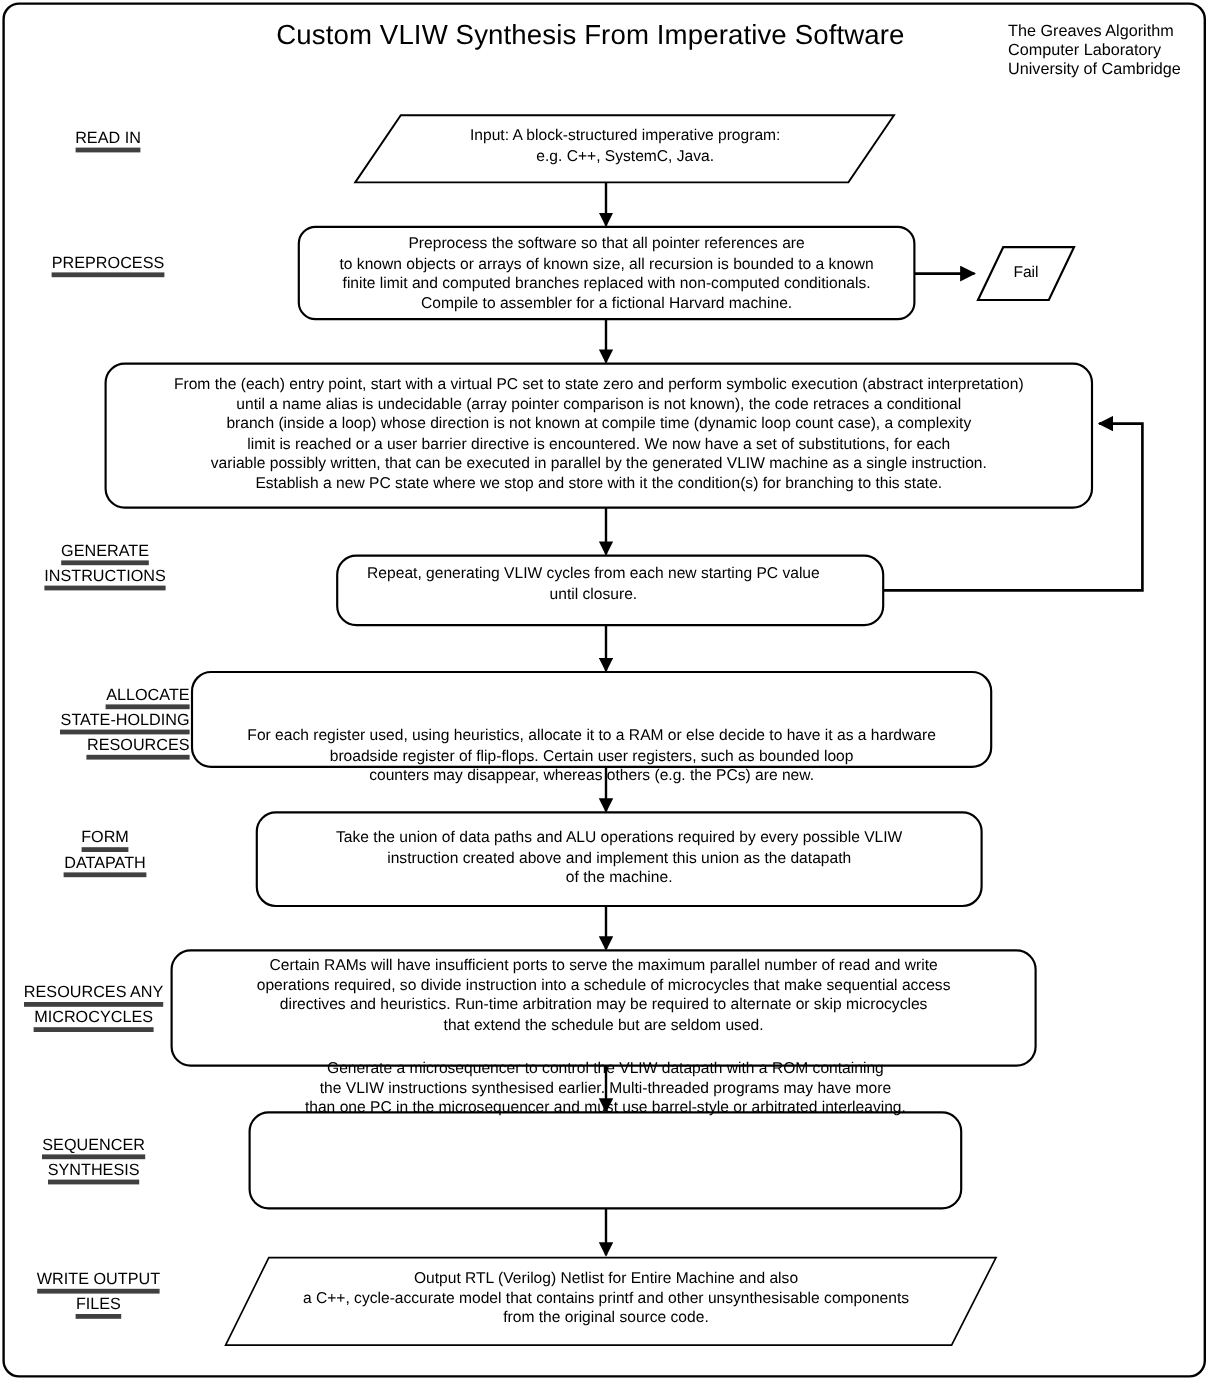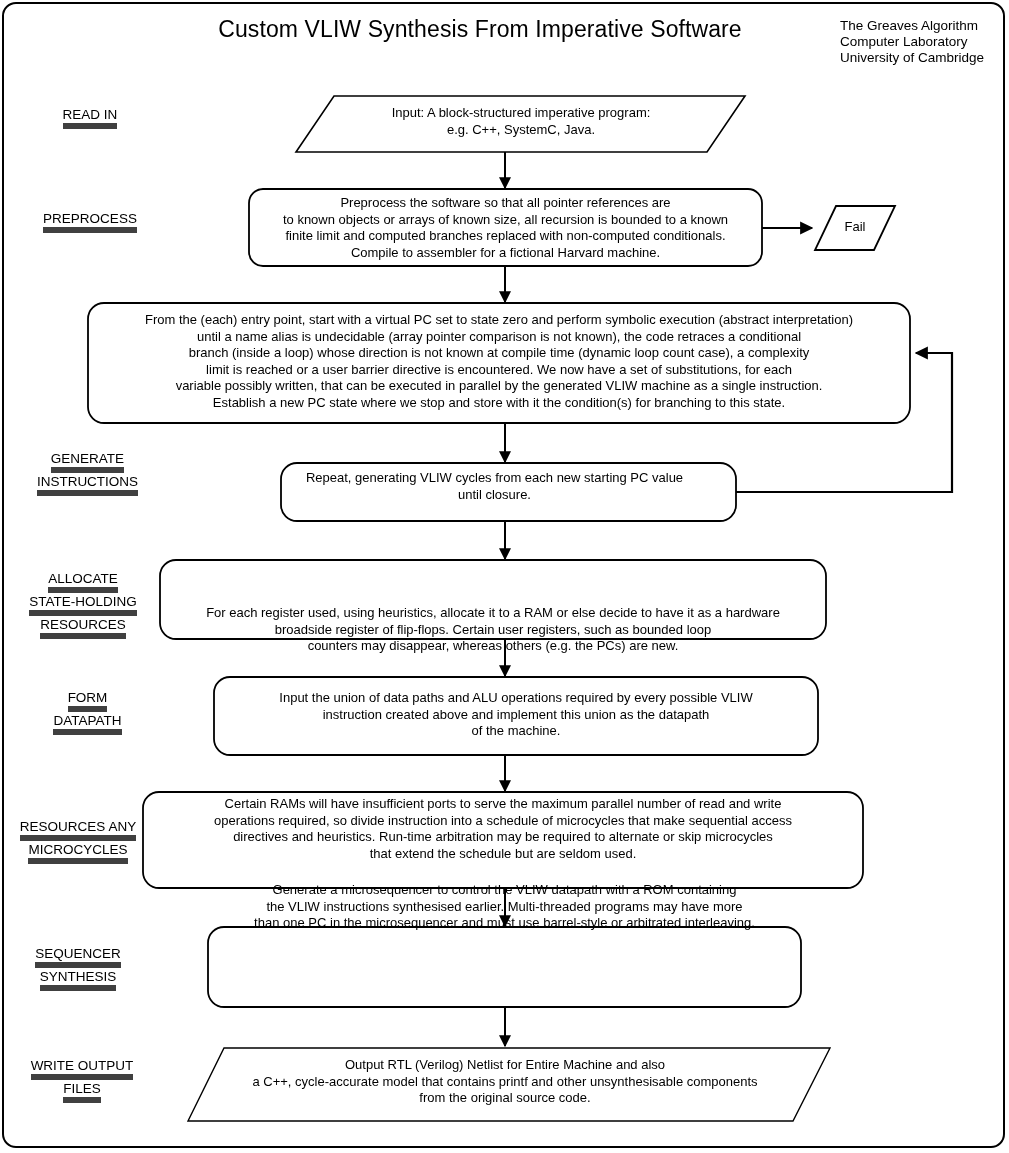--- a/index.html
+++ b/index.html
@@ -30,21 +30,21 @@
   svg.layer {
     position: absolute;
     left: 0;
     top: 0;
     width: 1009px;
     height: 1153px;
     pointer-events: none;
   }
   .title {
     position: absolute;
-    left: 0;
+    left: 12px;
     top: 16px;
     width: 960px;
     text-align: center;
     font-size: 23px;
     color: #000;
     letter-spacing: 0.1px;
   }
   .credit {
     position: absolute;
     left: 840px;
@@ -58,21 +58,21 @@
   .stage-label {
     position: absolute;
     text-align: center;
     font-size: 13.5px;
     line-height: 17px;
     color: #000;
     white-space: nowrap;
   }
   .stage-label span {
     display: inline-block;
-    border-bottom: 6px solid #404040;
+    border-bottom: 4px solid #404040;
     padding-bottom: 0px;
     line-height: 16px;
   }
   .node-text {
     position: absolute;
     text-align: center;
     font-size: 13px;
     line-height: 16.6px;
     color: #000;
     box-sizing: border-box;
@@ -146,21 +146,21 @@
 
   <div class="stage-label" style="left:20px; top:210px; width:140px;">
     <span>PREPROCESS</span>
   </div>
 
   <div class="stage-label" style="left:15px; top:450px; width:145px;">
     <span>GENERATE</span><br>
     <span>INSTRUCTIONS</span>
   </div>
 
-  <div class="stage-label" style="left:8px; top:570px; width:150px;">
+  <div class="stage-label" style="left:8px; top:570px; width:150px;text-align:right;">
     <span>ALLOCATE</span><br>
     <span>STATE-HOLDING</span><br>
     <span>RESOURCES</span>
   </div>
 
   <div class="stage-label" style="left:15px; top:689px; width:145px;">
     <span>FORM</span><br>
     <span>DATAPATH</span>
   </div>
 
@@ -209,21 +209,21 @@
     <div>until closure.</div>
   </div>
 
   <div class="node-text" style="left:160px; top:605px; width:666px;">
     <div>For each register used, using heuristics, allocate it to a RAM or else decide to have it as a hardware</div>
     <div>broadside register of flip-flops. Certain user registers, such as bounded loop</div>
     <div>counters may disappear, whereas others (e.g. the PCs) are new.</div>
   </div>
 
   <div class="node-text" style="left:214px; top:690px; width:604px;">
-    <div>Input the union of data paths and ALU operations required by every possible VLIW</div>
+    <div>Take the union of data paths and ALU operations required by every possible VLIW</div>
     <div>instruction created above and implement this union as the datapath</div>
     <div>of the machine.</div>
   </div>
 
   <div class="node-text" style="left:143px; top:796px; width:720px;">
     <div>Certain RAMs will have insufficient ports to serve the maximum parallel number of read and write</div>
     <div>operations required, so divide instruction into a schedule of microcycles that make sequential access</div>
     <div>directives and heuristics.  Run-time arbitration may be required to alternate or skip microcycles</div>
     <div>that extend the schedule but are seldom used.</div>
   </div>

